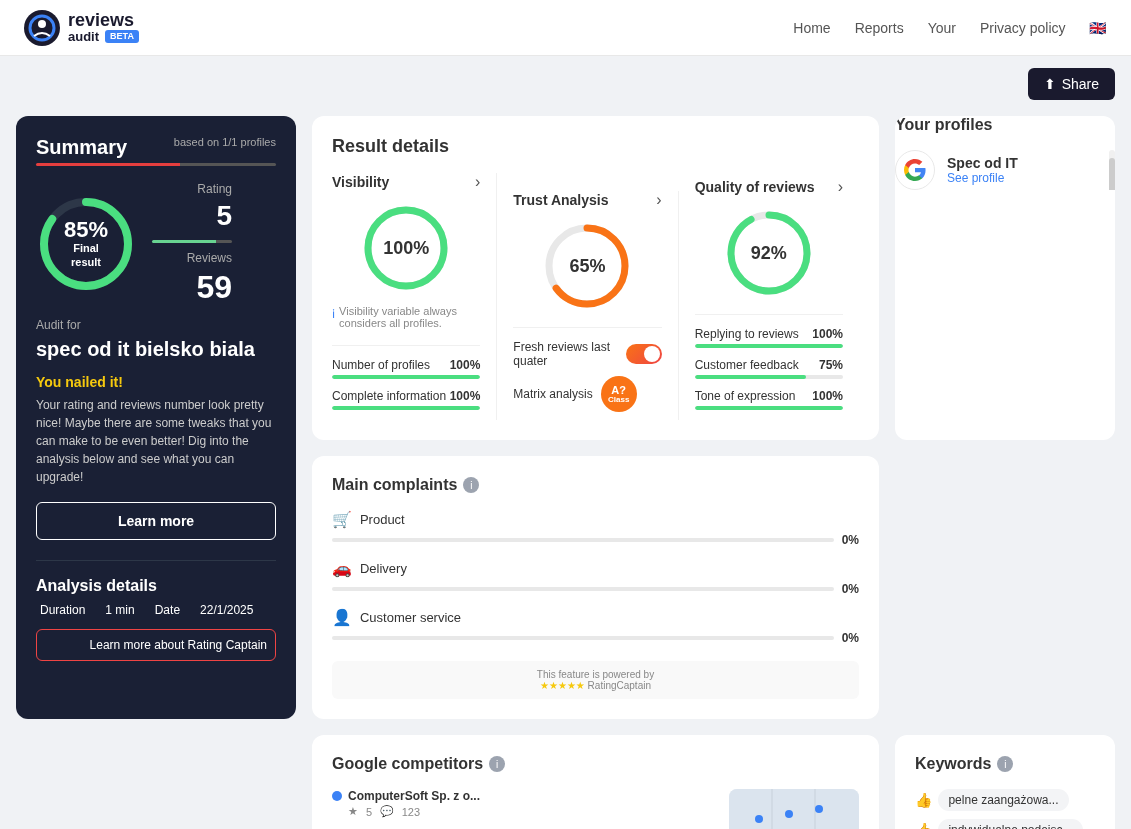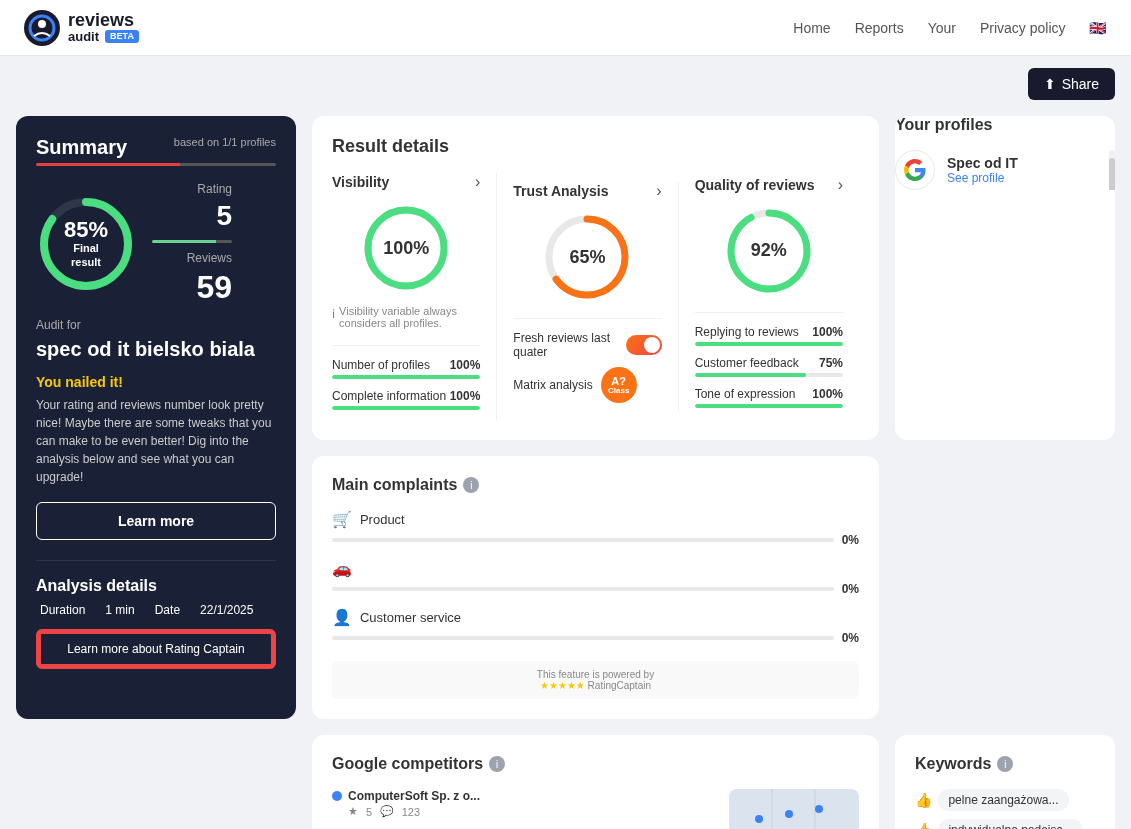--- a/index.html
+++ b/index.html
@@ -41,27 +41,27 @@
 
     .nailed-it { color: #f6c90e; font-weight: 700; font-size: 14px; margin-bottom: 6px; }
     .nailed-desc { font-size: 12px; color: #ccc; line-height: 1.5; margin-bottom: 16px; }
 
     .learn-more-btn { width: 100%; background: transparent; border: 1px solid #fff; color: #fff; padding: 10px; border-radius: 6px; cursor: pointer; font-size: 14px; font-weight: 600; }
 
     .analysis-details { margin-top: 20px; padding-top: 16px; border-top: 1px solid #2d3748; color: #fff; }
     .analysis-title { font-size: 16px; font-weight: 700; margin-bottom: 8px; }
     .analysis-row { display: flex; gap: 16px; font-size: 12px; color: #aaa; margin-bottom: 12px; }
     .analysis-row span { color: #fff; margin-left: 4px; }
-    .learn-rc-btn { width: 100%; background: transparent; border: 5px solid #ef4444; color: #fff; padding: 8px; border-radius: 6px; cursor: pointer; font-size: 12px; }
+    .learn-rc-btn { width: 100%; background: transparent; border: 1px solid #ef4444; color: #fff; padding: 8px; border-radius: 6px; cursor: pointer; font-size: 12px; text-align: right; }
 
     
     .result-card { background: #fff; border-radius: 12px; padding: 20px; }
     .card-title { font-size: 18px; font-weight: 700; margin-bottom: 16px; }
 
-    .metrics-row { display: flex; gap: 0; align-items: center; }
+    .metrics-row { display: flex; gap: 0; align-items: flex-end; }
     .metric-col { flex: 1; padding: 0 16px; border-right: 1px solid #f0f0f0; }
     .metric-col:first-child { padding-left: 0; }
     .metric-col:last-child { border-right: none; }
     .metric-label { font-size: 14px; font-weight: 600; margin-bottom: 12px; display: flex; align-items: center; justify-content: space-between; }
     .metric-circle { display: flex; justify-content: center; margin-bottom: 12px; position: relative; }
     .metric-circle svg { transform: rotate(-90deg); }
 
     .info-row { display: flex; align-items: flex-start; gap: 4px; font-size: 11px; color: #888; margin-top: 8px; }
     .info-icon { color: #3b82f6; font-size: 12px; }
 
@@ -369,20 +369,21 @@
         <div style="display:flex;align-items:center;gap:8px;">
           <div class="progress-bar" style="flex:1;">
               <div class="progress-fill" style="width:0%;background:#d1d5db;"></div>
             </div>
           <span class="complaint-pct" style="font-size:12px;font-weight:700;">0%</span>
         </div>
       </div>
       <div class="complaint-item">
         <div class="complaint-row">
           <span class="complaint-icon">🚗</span>
+          <span class="complaint-label">Delivery</span>
         </div>
         <div style="display:flex;align-items:center;gap:8px;">
           <div class="progress-bar" style="flex:1;">
               <div class="progress-fill" style="width:0%;background:#d1d5db;"></div>
             </div>
           <span class="complaint-pct" style="font-size:12px;font-weight:700;">0%</span>
         </div>
       </div>
       <div class="complaint-item">
         <div class="complaint-row">

